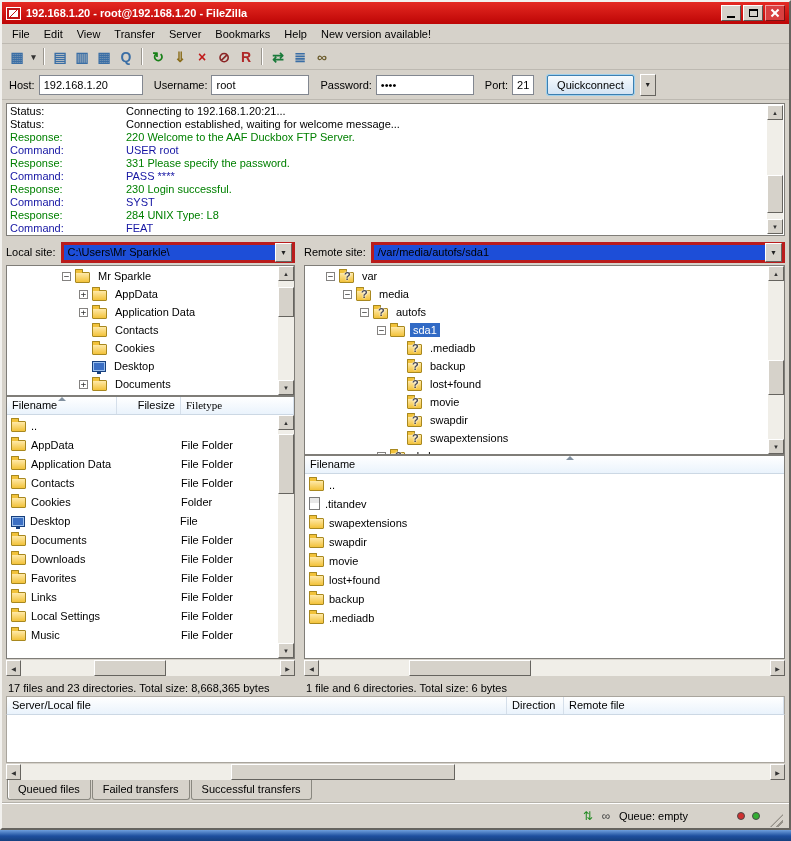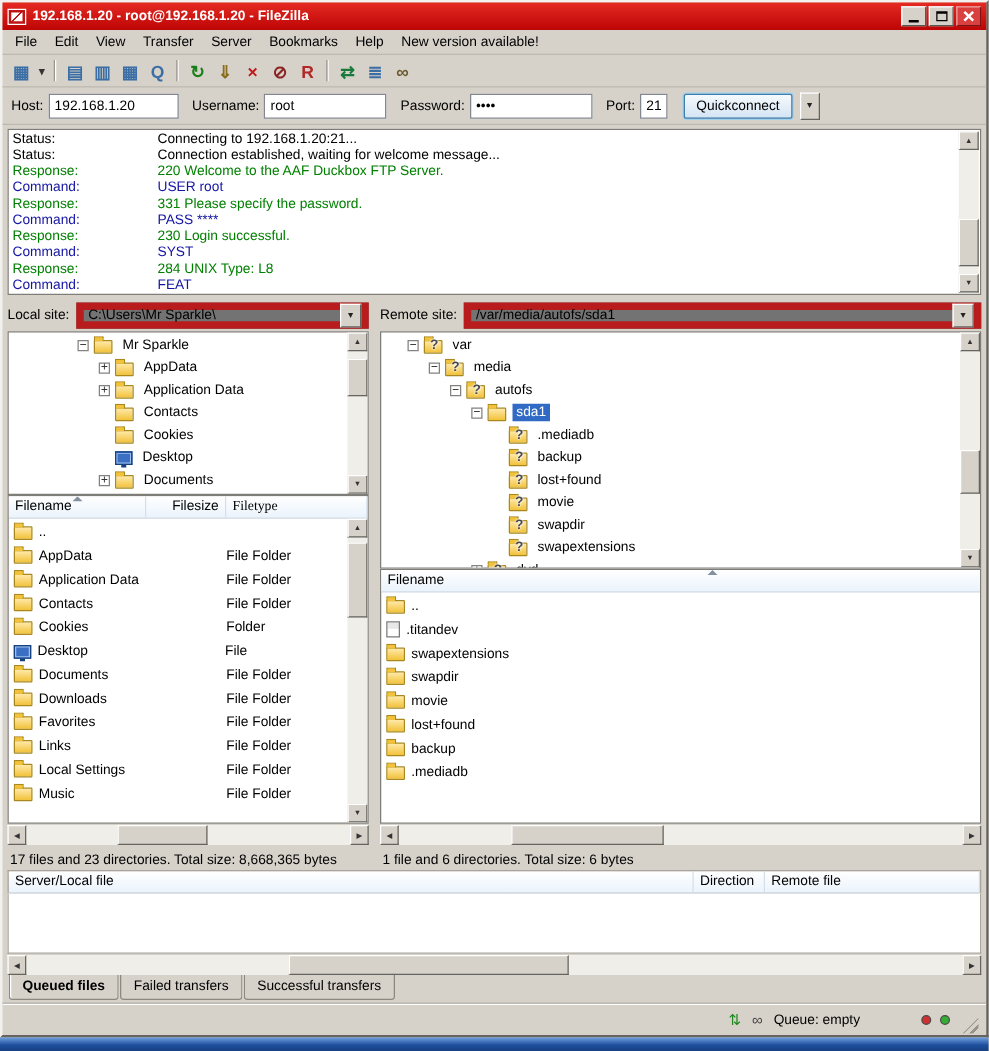--- a/index.html
+++ b/index.html
@@ -60,21 +60,21 @@
   .hscroll .sb-thumb{position:absolute;top:0;bottom:0;background:#d6d2ca;border:1px solid;border-color:#fff #66645f #66645f #fff;}
 
   
   .cols{flex:1;display:flex;padding:0 4px;gap:3px;min-height:0;}
   .col{display:flex;flex-direction:column;min-width:0;min-height:0;}
   .col.left{flex:0 0 289px;}
   .col.right{flex:1;}
   .splitter{flex:0 0 3px;}
   .siterow{flex:0 0 26px;display:flex;align-items:center;gap:5px;}
   .site-label{white-space:nowrap;}
-  .combo{flex:1;height:21px;background:#737373;border:6px solid #b91c1c;display:flex;align-items:center;min-width:0;}
+  .combo{flex:1;height:21px;background:#1d4ed8;border:3px solid #b91c1c;display:flex;align-items:center;min-width:0;}
   .combo-text{flex:1;padding:0 4px;white-space:nowrap;overflow:hidden;}
   .combo-arrow{width:17px;height:19px;background:#d6d2ca;border:1px solid;border-color:#fff #66645f #66645f #fff;display:flex;align-items:center;justify-content:center;font-size:7px;color:#222;flex:none;}
 
   .pane{position:relative;background:#fff;border:1px solid #7f7d78;overflow:hidden;display:flex;flex-direction:column;}
   .left-tree{flex:0 0 131px;}
   .right-tree{flex:0 0 190px;}
   .list-pane{flex:1;min-height:0;}
 
   
   .tree-body{position:absolute;inset:0 16px 0 0;overflow:hidden;padding-top:1px;}
@@ -104,27 +104,27 @@
   .file-row .fn{width:86px;overflow:hidden;flex:none;}
   .file-row .fs{width:64px;text-align:right;padding-right:5px;flex:none;}
   .file-row .ft{flex:1;overflow:hidden;}
   .file-row .fn-r{flex:1;overflow:hidden;}
 
   .status-line{flex:0 0 20px;display:flex;align-items:center;padding:3px 2px 0;white-space:nowrap;overflow:hidden;}
 
   
   .queue-sec{flex:0 0 84px;display:flex;flex-direction:column;padding:0 4px;}
   .q-header{flex:0 0 19px;display:flex;background:linear-gradient(#ffffff,var(--header-tint,#eaf3fc));border:1px solid #a9a59d;border-bottom:1px solid #ccd8e4;overflow:hidden;}
-  .qh1{width:548px;}.qh2{width:57px;}.qh3{flex:1;}
+  .qh1{width:500px;}.qh2{width:57px;}.qh3{flex:1;}
   .q-body{flex:1;background:#fff;border:1px solid #a9a59d;border-top:none;}
 
   
   .tabs{flex:0 0 22px;display:flex;align-items:flex-start;padding:0 5px;gap:1px;}
   .tab{padding:3px 10px 4px;background:#d6d2ca;border:1px solid #8a8880;border-top:none;border-radius:0 0 3px 3px;white-space:nowrap;}
-  .tab.active{font-weight:bold;box-shadow:inset 1px 0 0 #fff;}
+  .tab.active{font-weight:normal;box-shadow:inset 1px 0 0 #fff;}
 
   
   .statusbar{flex:0 0 26px;display:flex;align-items:center;padding:0 6px;border-top:1px solid #b5b2aa;box-shadow:inset 0 1px 0 #fff;}
   .sb-spacer{flex:1;}
   .sb-icon{width:18px;text-align:center;font-size:12px;flex:none;}
   .sb-icon.green{color:#1f8a1f;}
   .sb-icon.dark{color:#444;}
   .queue-text{margin:0 42px 0 4px;white-space:nowrap;}
   .led{width:8px;height:8px;border-radius:50%;margin-left:7px;border:1px solid #4a4a4a;flex:none;}
   .led.red{background:#cf3030;}

